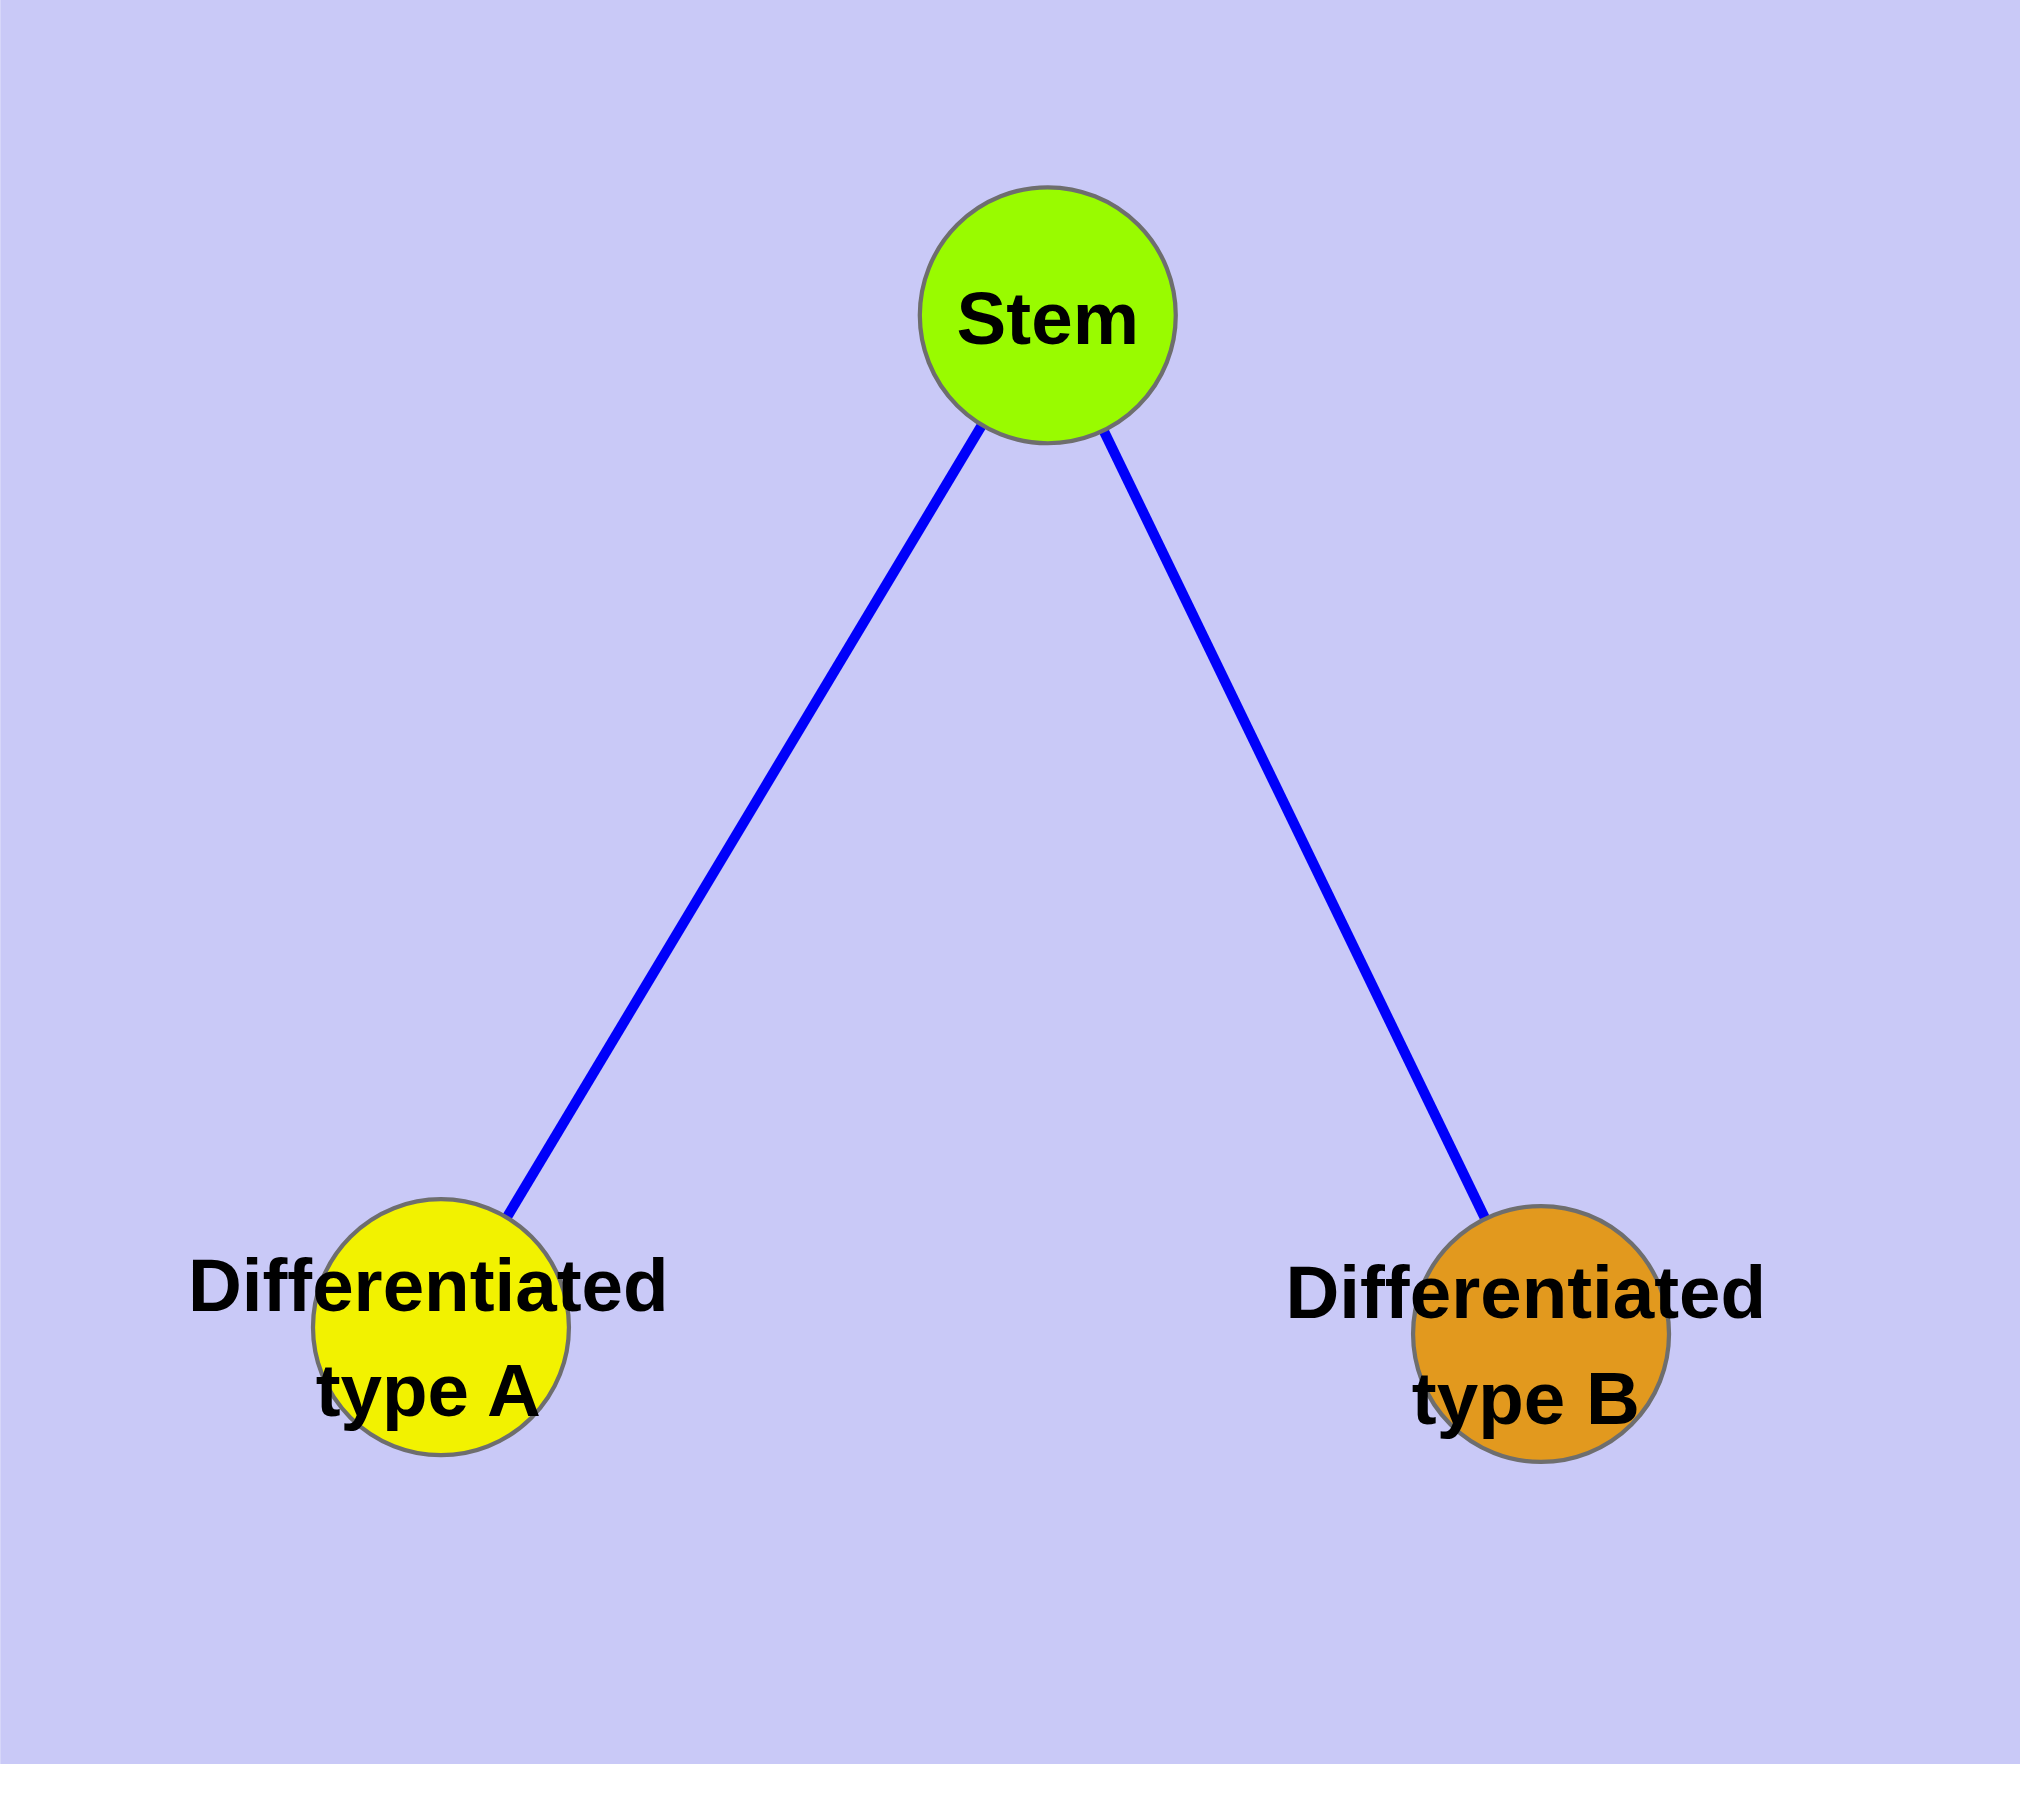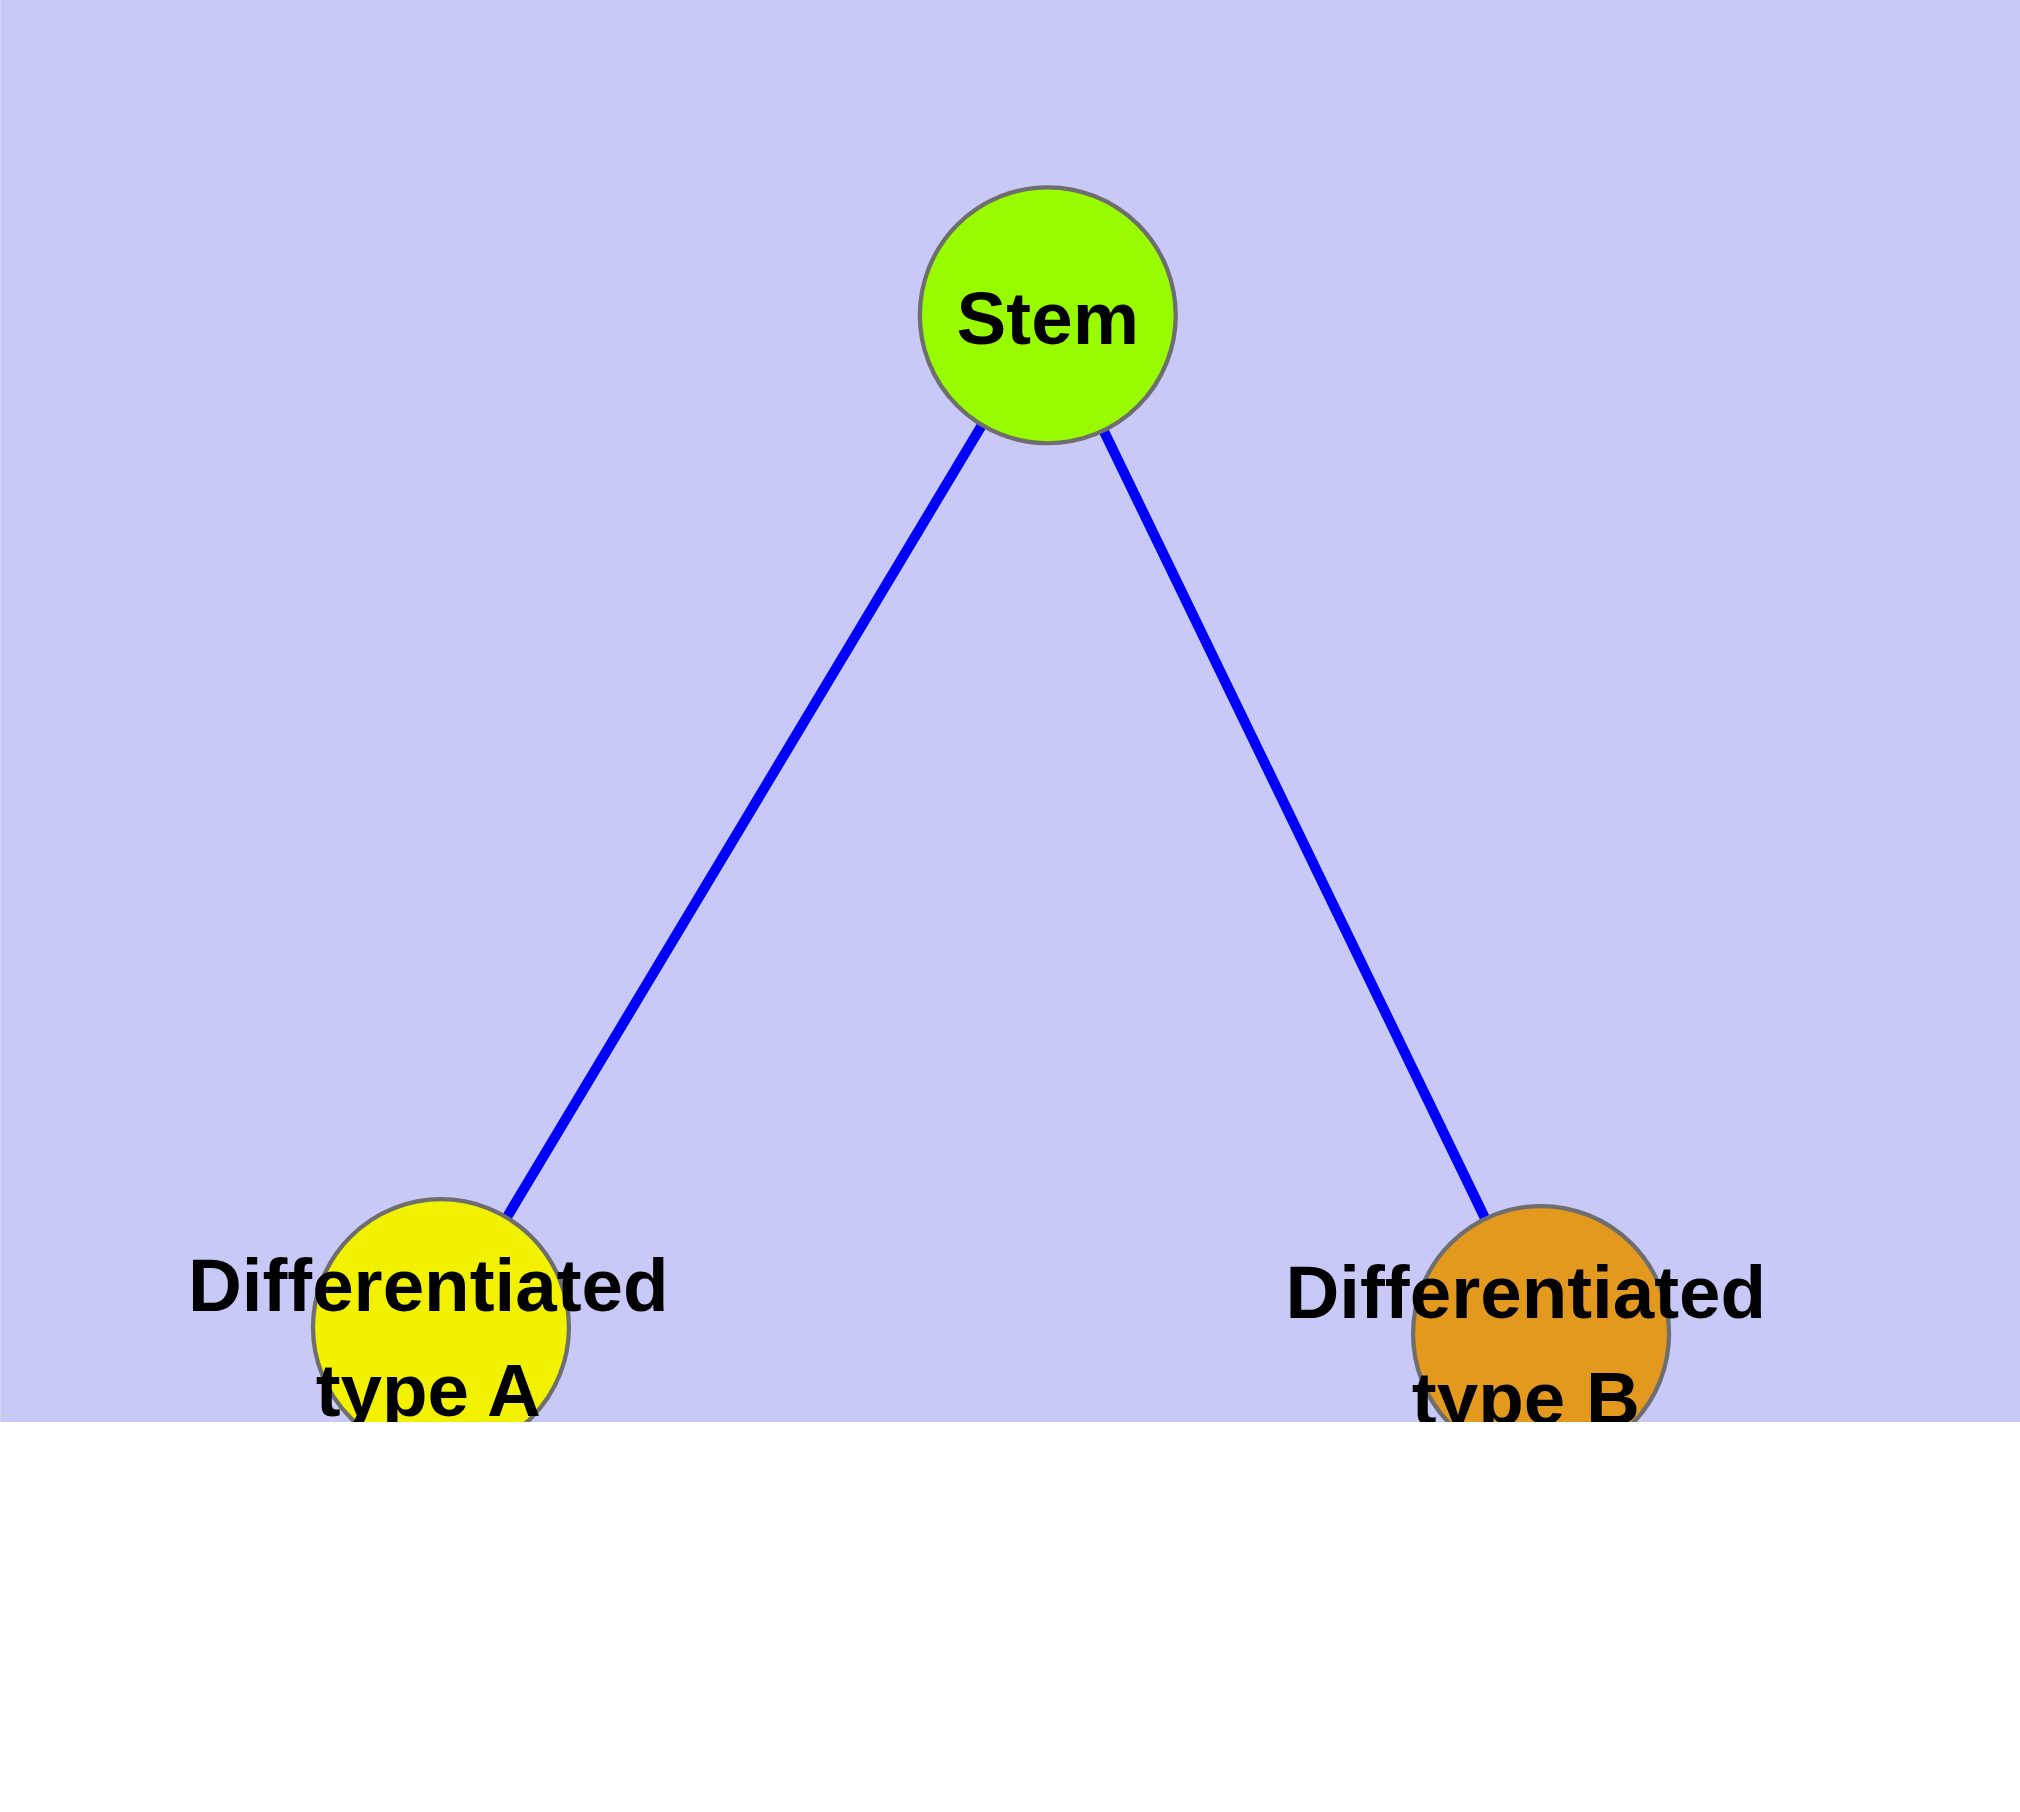--- a/index.html
+++ b/index.html
@@ -3,21 +3,21 @@
 <meta charset="utf-8">
 <style>
   html, body {
     margin: 0;
     padding: 0;
     background: #ffffff;
   }
   .canvas {
     position: relative;
     width: 2021px;
-    height: 1422px;
+    height: 1764px;
     overflow: hidden;
   }
   .canvas svg {
     position: absolute;
     inset: 0;
     display: block;
   }
   .edge {
     fill: none;
     stroke-width: 12;

